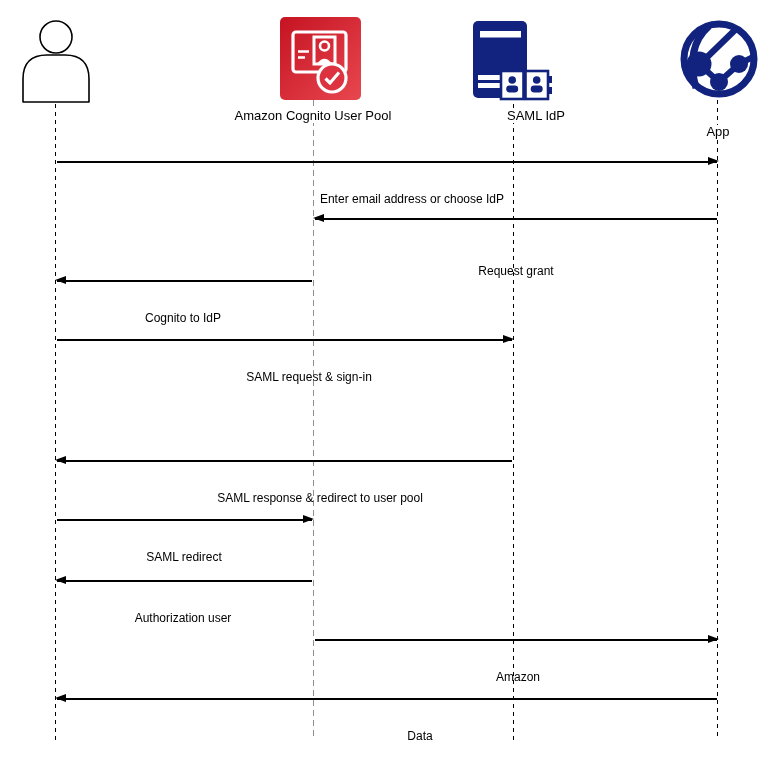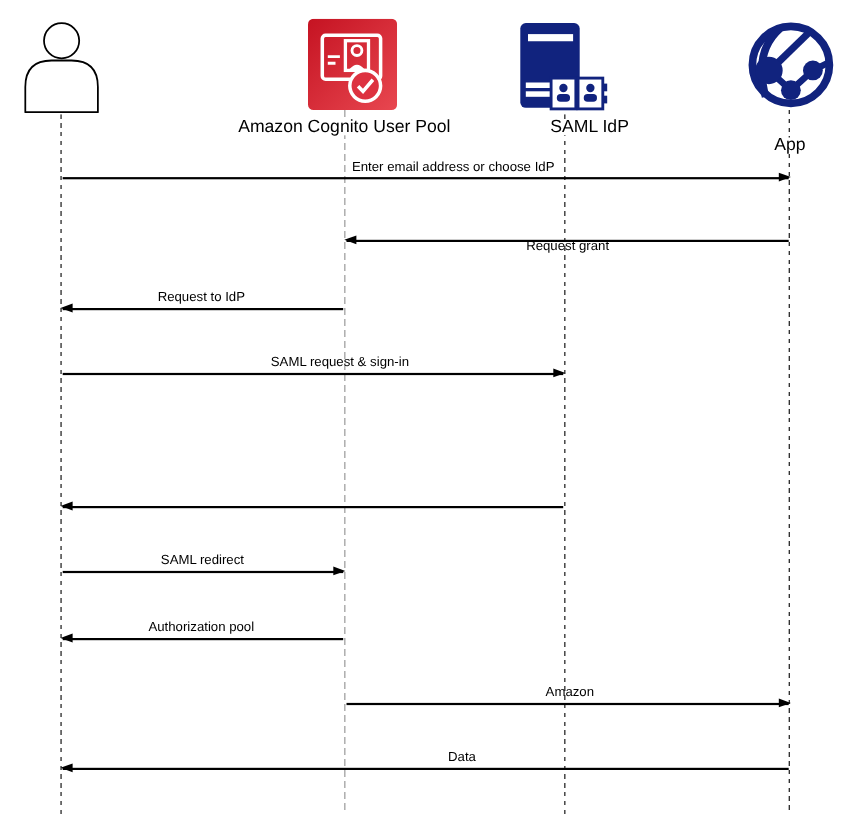--- a/index.html
+++ b/index.html
@@ -4,33 +4,33 @@
 <style>
   html,body{margin:0;padding:0;background:#fff;}
   .canvas{
     position:relative;width:775px;height:762px;background:#ffffff;
     font-family:"Liberation Sans","DejaVu Sans",sans-serif;color:#000;
     overflow:hidden;
   }
   svg.actor-icon{position:absolute;display:block;}
   .actor-label{
     position:absolute;transform:translateX(-50%);
-    font-size:16px;line-height:14px;white-space:nowrap;
+    font-size:13px;line-height:14px;white-space:nowrap;
     background:#fff;padding:0 2px;text-align:center;z-index:3;
   }
   .lifeline{
     position:absolute;width:1px;z-index:0;
     background:repeating-linear-gradient(to bottom,#000 0 4px,transparent 4px 8px);
   }
   .lifeline.gray{
     background:repeating-linear-gradient(to bottom,#8f8f8f 0 6px,transparent 6px 10px);
   }
   .msg-label{
     position:absolute;transform:translateX(-50%);
-    font-size:12px;line-height:14px;white-space:nowrap;z-index:2;
+    font-size:12px;line-height:14px;white-space:nowrap;z-index:2;margin-top:48px;
   }
   .arrow{position:absolute;height:0;z-index:1;}
   .arrow .shaft{position:absolute;left:1px;right:1px;top:-0.7px;height:1.4px;background:#000;}
   .arrow .head{position:absolute;width:0;height:0;top:-4.6px;
     border-top:4.6px solid transparent;border-bottom:4.6px solid transparent;}
   .arrow .head.right{right:-1px;border-left:11px solid #000;}
   .arrow .head.left{left:-1px;border-right:11px solid #000;}
 </style>
 </head>
 <body>
@@ -100,44 +100,45 @@
     <div class="shaft"></div>
       <div class="head right"></div>
   </div>
 
   <div class="msg-label" style="left:516px;top:216px">Request grant</div>
   <div class="arrow" style="left:314px;top:219px;width:404px">
     <div class="shaft"></div>
       <div class="head left"></div>
   </div>
 
-  <div class="msg-label" style="left:183px;top:263px">Request to IdP</div>
+  <div class="msg-label" style="left:183px;top:263px">Cognito to IdP</div>
   <div class="arrow" style="left:56px;top:281px;width:257px">
     <div class="shaft"></div>
       <div class="head left"></div>
   </div>
 
   <div class="msg-label" style="left:309px;top:322px">SAML request &amp; sign-in</div>
   <div class="arrow" style="left:56px;top:340px;width:457px">
     <div class="shaft"></div>
       <div class="head right"></div>
   </div>
 
+  <div class="msg-label" style="left:320px;top:443px">SAML response &amp; redirect to user pool</div>
   <div class="arrow" style="left:56px;top:461px;width:457px">
     <div class="shaft"></div>
       <div class="head left"></div>
   </div>
 
   <div class="msg-label" style="left:184px;top:502px">SAML redirect</div>
   <div class="arrow" style="left:56px;top:520px;width:257px">
     <div class="shaft"></div>
       <div class="head right"></div>
   </div>
 
-  <div class="msg-label" style="left:183px;top:563px">Authorization pool</div>
+  <div class="msg-label" style="left:183px;top:563px">Authorization user</div>
   <div class="arrow" style="left:56px;top:581px;width:257px">
     <div class="shaft"></div>
       <div class="head left"></div>
   </div>
 
   <div class="msg-label" style="left:518px;top:622px">Amazon</div>
   <div class="arrow" style="left:314px;top:640px;width:404px">
     <div class="shaft"></div>
       <div class="head right"></div>
   </div>

